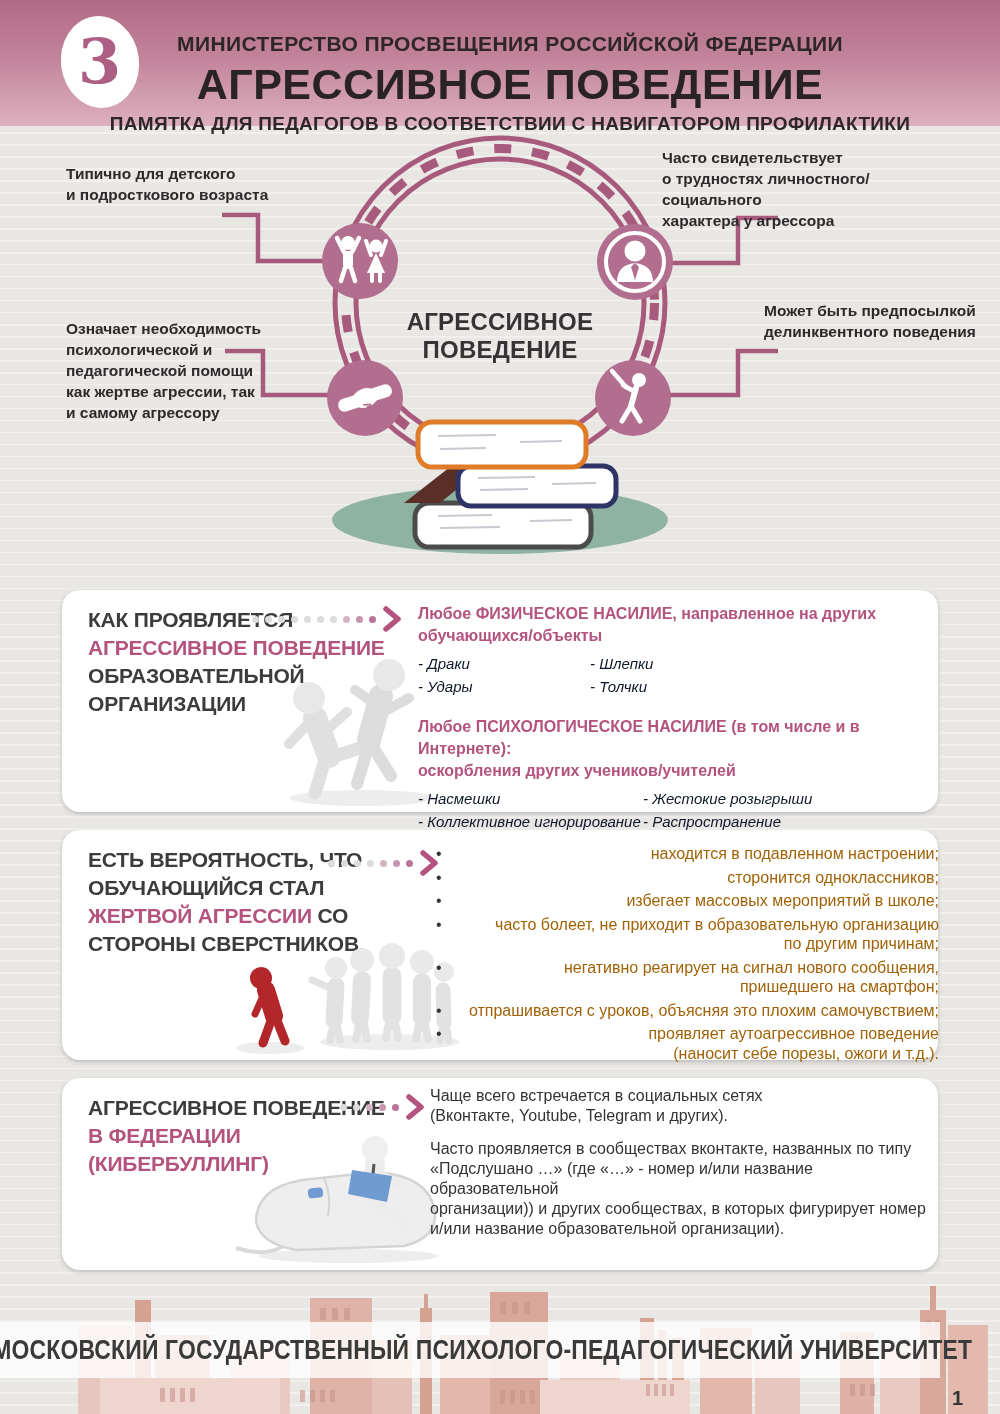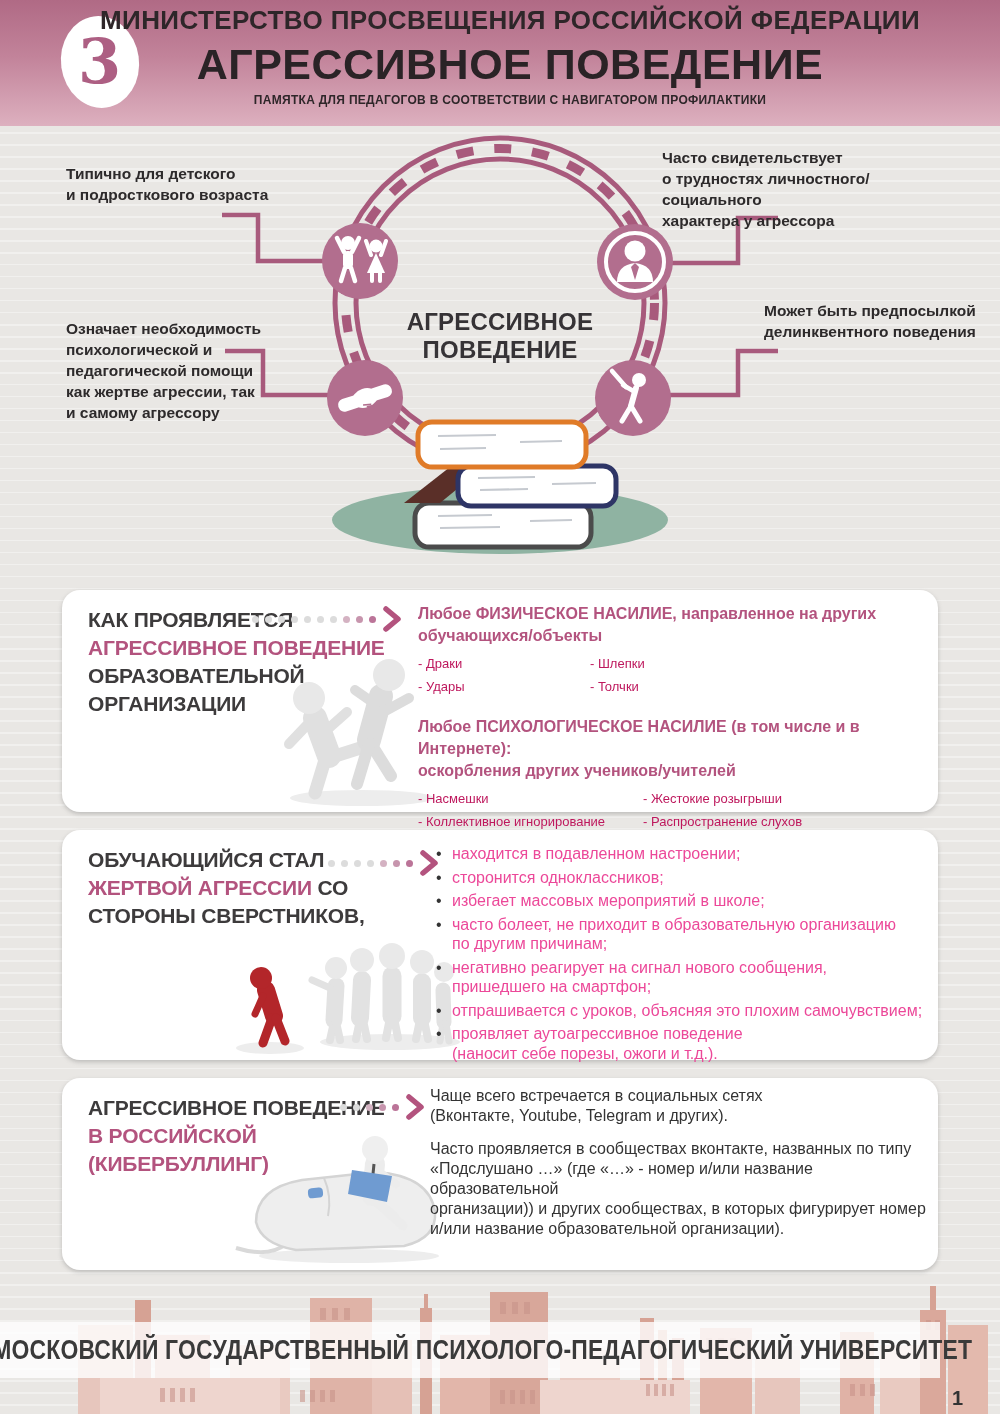--- a/index.html
+++ b/index.html
@@ -7,23 +7,23 @@
   .page{position:relative;width:1000px;height:1414px;background:#e9e7e4;overflow:hidden;}
   .waves{position:absolute;inset:0;background:repeating-linear-gradient(180deg,rgba(255,255,255,.5) 0 1.5px,rgba(255,255,255,0) 1.5px 12px);opacity:.75;}
 
   
   .header{position:absolute;left:0;top:0;width:1000px;height:126px;
     background:linear-gradient(180deg,#b06a85 0%,#c2839a 45%,#ddb0bf 100%);z-index:3;}
   .badge{position:absolute;left:61px;top:16px;width:78px;height:92px;background:#fff;border-radius:50%;
     transform:rotate(-8deg);display:flex;align-items:center;justify-content:center;}
   .badge span{font-family:"DejaVu Serif",serif;font-weight:bold;font-size:62px;color:#ad5f83;transform:rotate(8deg);line-height:1;}
   .header-text{position:absolute;left:0;top:0;width:1000px;padding-left:20px;box-sizing:border-box;text-align:center;}
-  .ministry{margin-top:5px;font-size:26px;font-weight:bold;color:#2e2629;letter-spacing:.4px;}
+  .ministry{margin-top:32px;font-size:21px;font-weight:bold;color:#2e2629;letter-spacing:.4px;}
   .h-title{margin:6px 0 0 0;font-size:43px;font-weight:bold;color:#2a2326;letter-spacing:.5px;line-height:1.05;}
-  .h-sub{margin-top:6px;font-size:12px;font-weight:bold;color:#2e2629;letter-spacing:.3px;}
+  .h-sub{margin-top:6px;font-size:19px;font-weight:bold;color:#2e2629;letter-spacing:.3px;}
 
   
   .diagram-svg{position:absolute;left:0;top:125px;width:1000px;height:465px;z-index:1;}
   .callout{position:absolute;z-index:2;font-size:15.5px;font-weight:bold;color:#2d2a2b;line-height:21px;white-space:pre-line;}
   .co-tl{left:66px;top:163px;width:240px;}
   .co-ml{left:66px;top:318px;width:260px;}
   .co-tr{left:662px;top:147px;width:300px;}
   .co-mr{left:764px;top:300px;width:230px;}
   .center-label{position:absolute;left:355px;top:308px;width:290px;text-align:center;z-index:2;
     font-size:24px;font-weight:bold;color:#363336;letter-spacing:.2px;}
@@ -46,24 +46,24 @@
   .dots-arrow .dot:nth-last-child(4){background:#d4b2c2;}
   .dots-arrow .dot:nth-last-child(3){background:#c795ad;}
   .dots-arrow .dot:nth-last-child(2){background:#bb7498;}
 
   .col-right{position:absolute;left:356px;top:13px;width:505px;}
   .pink-h{color:#b3537e;font-size:16px;font-weight:bold;line-height:22px;white-space:pre-line;}
   .pink-h.mt{margin-top:17px;}
   .two-col{display:flex;margin-top:6px;}
   .two-col .colA{width:172px;}
   .two-col .colA.wide{width:225px;}
-  .item{font-size:13px;color:#be185d;line-height:21px;margin-bottom:2px;}
+  .item{font-size:15px;color:#0f172a;line-height:21px;margin-bottom:2px;font-style:italic;}
 
   .bullets{position:absolute;left:372px;top:14px;width:505px;margin:0;padding:0;list-style:none;}
-  .bullets li{position:relative;padding-left:18px;font-size:16px;color:#ec4899;line-height:19.5px;margin-bottom:4px;white-space:pre-line;}
+  .bullets li{position:relative;padding-left:18px;font-size:16px;color:#a16207;line-height:19.5px;margin-bottom:4px;white-space:pre-line;text-align:right;}
   .bullets li::before{content:"\2022";position:absolute;left:2px;top:0;color:#333;}
 
   .paras{position:absolute;left:368px;top:8px;width:515px;}
   .paras p{margin:0 0 13px 0;font-size:16px;color:#333;line-height:20px;white-space:pre-line;}
 
   .fig{position:absolute;}
   .fig1{left:195px;top:58px;}
   .fig2{left:168px;top:108px;}
   .fig3{left:162px;top:48px;}
 
@@ -266,20 +266,21 @@
           <div class="item">- Жестокие розыгрыши</div>
           <div class="item">- Распространение слухов</div>
           <div class="item">- Угрозы</div>
         </div>
       </div>
     </div>
   </section>
 
   <section class="card card2">
     <div class="card-title">
+      <div class="t-dark">ЕСТЬ ВЕРОЯТНОСТЬ, ЧТО</div>
       <div class="t-dark">ОБУЧАЮЩИЙСЯ СТАЛ</div>
       <div><span class="t-pink">ЖЕРТВОЙ АГРЕССИИ</span><span class="t-dark"> СО</span></div>
       <div class="t-dark">СТОРОНЫ СВЕРСТНИКОВ,</div>
     </div>
     <div class="dots-arrow a2">
       <i class="dot"></i>
         <i class="dot"></i>
         <i class="dot"></i>
         <i class="dot"></i>
         <i class="dot"></i>
@@ -333,21 +334,21 @@
 пришедшего на смартфон;</li>
       <li>отпрашивается с уроков, объясняя это плохим самочувствием;</li>
       <li>проявляет аутоагрессивное поведение
 (наносит себе порезы, ожоги и т.д.).</li>
     </ul>
   </section>
 
   <section class="card card3">
     <div class="card-title">
       <div class="t-dark">АГРЕССИВНОЕ ПОВЕДЕНИЕ</div>
-      <div class="t-pink">В РОССИЙСКОЙ</div>
+      <div class="t-pink">В ФЕДЕРАЦИИ</div>
       <div class="t-pink">(КИБЕРБУЛЛИНГ)</div>
     </div>
     <div class="dots-arrow a3">
       <i class="dot"></i>
         <i class="dot"></i>
         <i class="dot"></i>
         <i class="dot"></i>
         <i class="dot"></i>
       <svg width="20" height="26">
           <path d="M4 3 L16 13 L4 23" fill="none" stroke="#b3537e" stroke-width="5.5" stroke-linecap="round" stroke-linejoin="round"></path>

